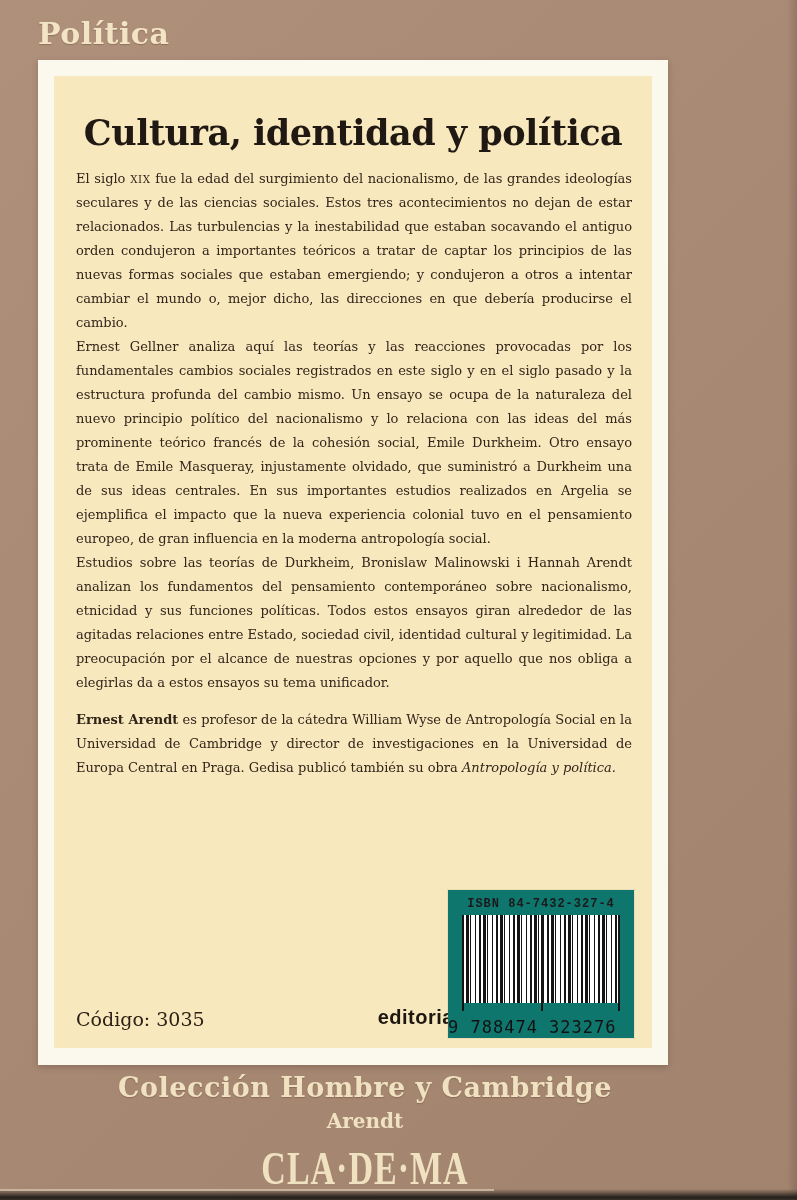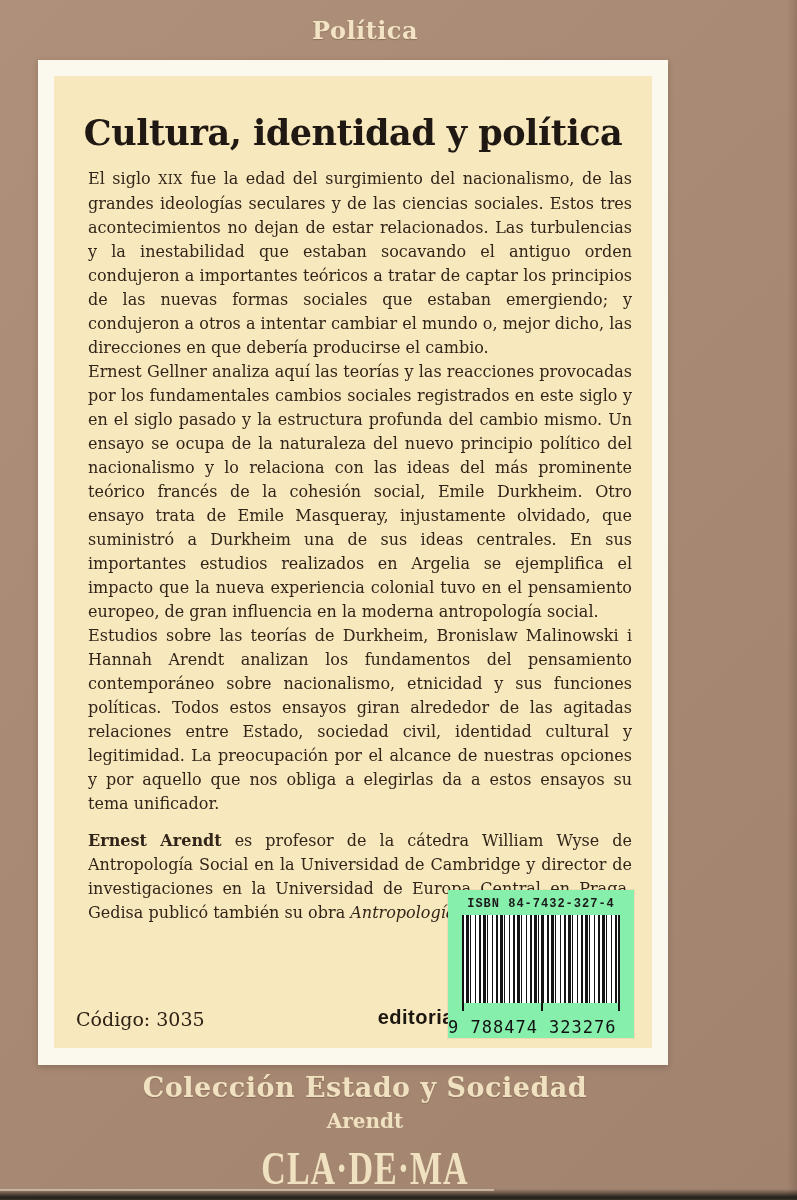--- a/index.html
+++ b/index.html
@@ -7,22 +7,21 @@
     width: 797px; height: 1200px;
     position: relative;
     overflow: hidden;
     background: linear-gradient(135deg, #af907b 0%, #a98a75 40%, #a1836e 100%);
     font-family: "DejaVu Serif", serif;
   }
 
   
   .top-header {
     position: absolute; left: 38px; top: 16px; width: 654px;
-    text-align: center;
-    font-size: 24px; font-weight: bold;
+    font-size: 30px; font-weight: bold;
     color: #f2e4c4;
     letter-spacing: 0.5px;
     text-shadow: 0 1px 1px rgba(90,60,40,.35);
   }
 
   
   .frame {
     position: absolute; left: 38px; top: 60px;
     width: 630px; height: 1005px;
     background: #fbf8ee;
@@ -35,23 +34,23 @@
 
   .book-title {
     margin: 36px 20px 14px 20px;
     text-align: center;
     font-size: 35px; font-weight: bold;
     color: #201812;
     letter-spacing: -0.5px;
   }
 
   .body-text {
-    margin: 0 20px 0 34px;
+    margin: 0 20px 0 22px;
     color: #31251a;
-    font-size: 16px;
+    font-size: 13px;
     line-height: 24px;
     text-align: justify;
   }
   .body-text p { margin: 0; }
   .body-text p.bio { margin-top: 13px; }
   .smallcaps { font-size: 0.8em; letter-spacing: 0.5px; }
   .bold { font-weight: bold; }
   .italic { font-style: italic; }
 
   
@@ -77,21 +76,21 @@
     font-size: 20px; line-height: 18px;
     text-align: right;
     padding-right: 12px;
     letter-spacing: 0.5px;
   }
 
   
   .barcode-box {
     position: absolute; right: 18px; bottom: 10px;
     width: 186px; height: 148px;
-    background: #86efac;
+    background: #0f766e;
     box-shadow: 0 0 0 1px rgba(0,0,0,.05);
   }
   .barcode-isbn {
     font-family: "Liberation Mono", monospace;
     font-size: 12px; font-weight: bold;
     text-align: center;
     color: #1a1a1a;
     padding-top: 7px;
     letter-spacing: 1px;
     white-space: nowrap;
@@ -188,19 +187,19 @@
         <div class="guard g-mid"></div>
         <div class="guard g-right"></div>
       </div>
       <div class="barcode-ean">9 788474 323276</div>
     </div>
 
   </div>
 </div>
 
 <div class="footer">
-  <div class="footer-collection">Colección Estado y Sociedad</div>
+  <div class="footer-collection">Colección Hombre y Cambridge</div>
   <div class="footer-series-label">Arendt</div>
   <div class="footer-series-name">CLA·DE·MA</div>
 </div>
 
 <div class="scan-edge-right"></div>
 <div class="scan-edge-bottom"></div>
 
 </body></html>

